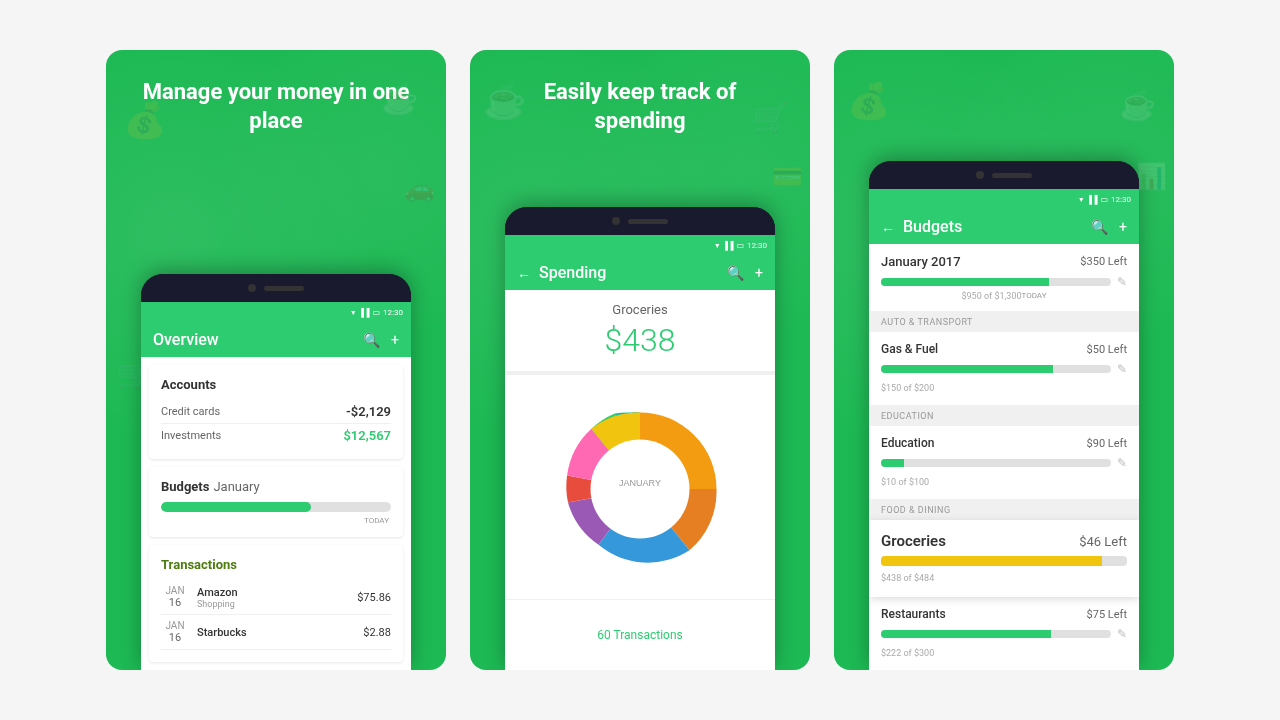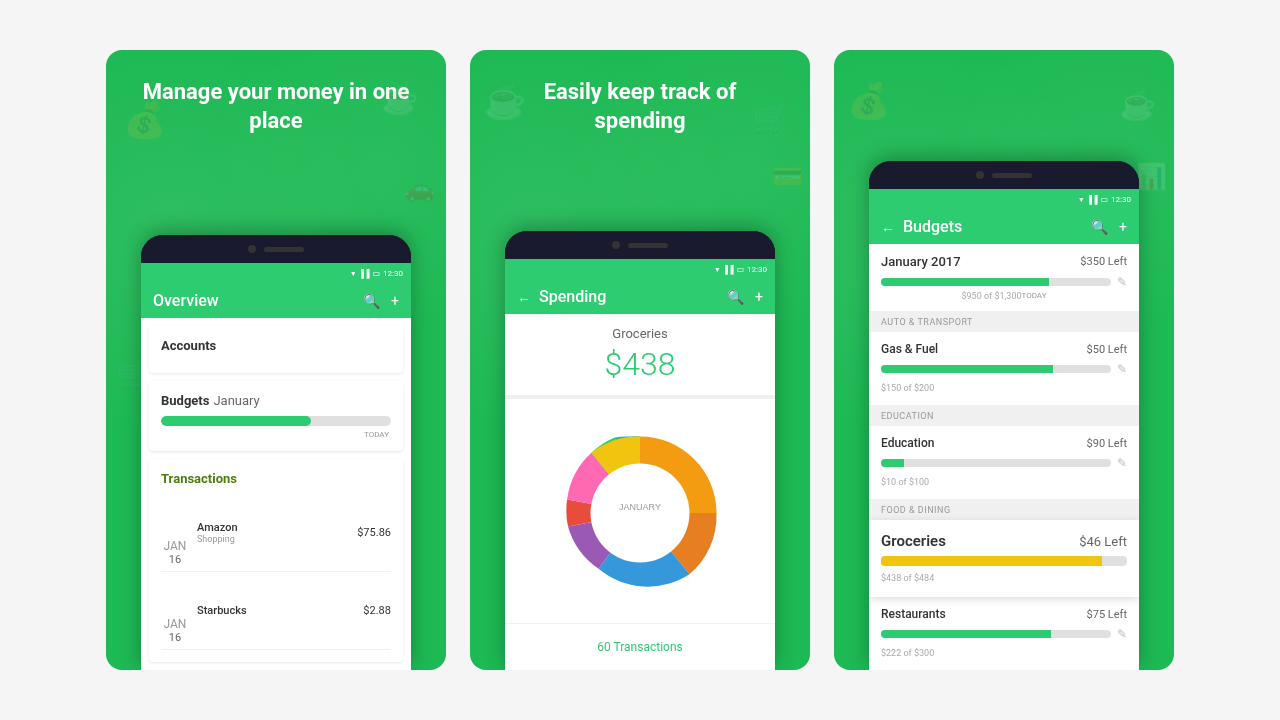--- a/index.html
+++ b/index.html
@@ -251,24 +251,23 @@
 
     .transaction-date {
       display: flex;
       flex-direction: column;
       align-items: center;
       min-width: 28px;
       margin-right: 8px;
     }
 
     .date-month {
-      font-size: 12px;
+      font-size: 10px;
       color: #999;
       text-transform: uppercase;
-      margin-top: 40px;
     }
 
     .date-day {
       font-size: 11px;
       color: #666;
     }
 
     .transaction-info {
       flex: 1;
     }
@@ -316,21 +315,21 @@
       margin-top: 4px;
     }
 
     .donut-svg {
       width: 180px;
       height: 180px;
     }
 
     .transactions-link {
       text-align: center;
-      padding: 16px;
+      padding: 28px;
       color: #2ecc71;
       font-size: 12px;
       background: #fff;
       border-top: 1px solid #f0f0f0;
     }
 
     
     .budgets-screen {
       background: #f0f0f0;
     }
@@ -465,20 +464,28 @@
           <span class="app-header-title">Overview</span>
           <div class="app-header-icons">
             <span class="header-icon">🔍</span>
             <span class="header-icon">+</span>
           </div>
         </div>
         <div class="phone-screen">
 
           <div class="accounts-card">
             <div class="accounts-title">Accounts</div>
+            <div class="account-row">
+              <span class="account-name">Credit cards</span>
+              <span class="account-value-negative">-$2,129</span>
+            </div>
+            <div class="account-row">
+              <span class="account-name">Investments</span>
+              <span class="account-value-positive">$12,567</span>
+            </div>
           </div>
 
           <div class="budgets-card">
             <div class="budgets-header">
               <span class="budgets-label">Budgets</span>
               <span class="budgets-month">January</span>
             </div>
             <div class="progress-bar-container">
               <div class="progress-bar-fill" style="width: 65%;"></div>
             </div>

